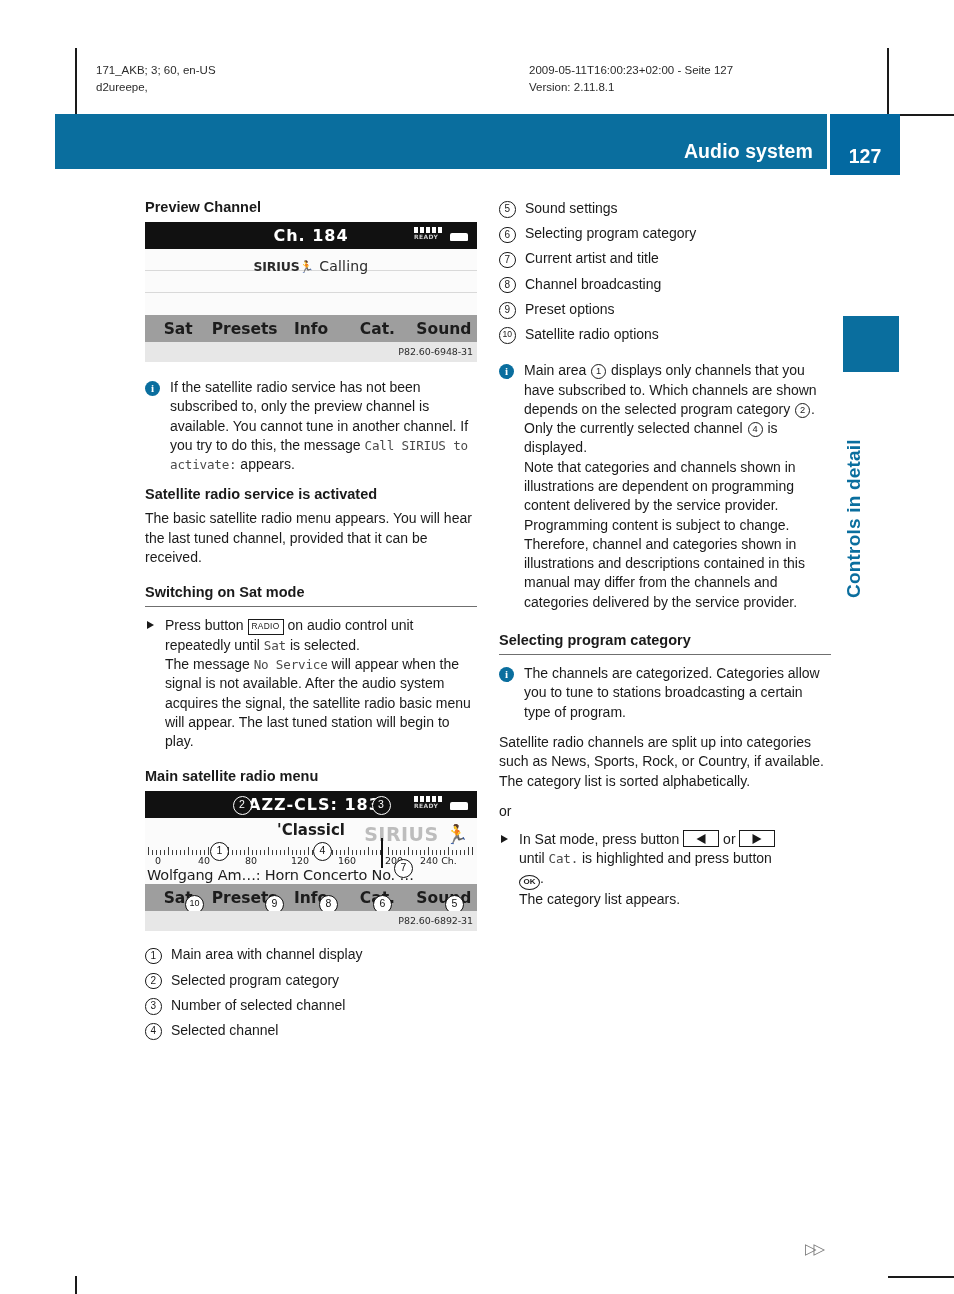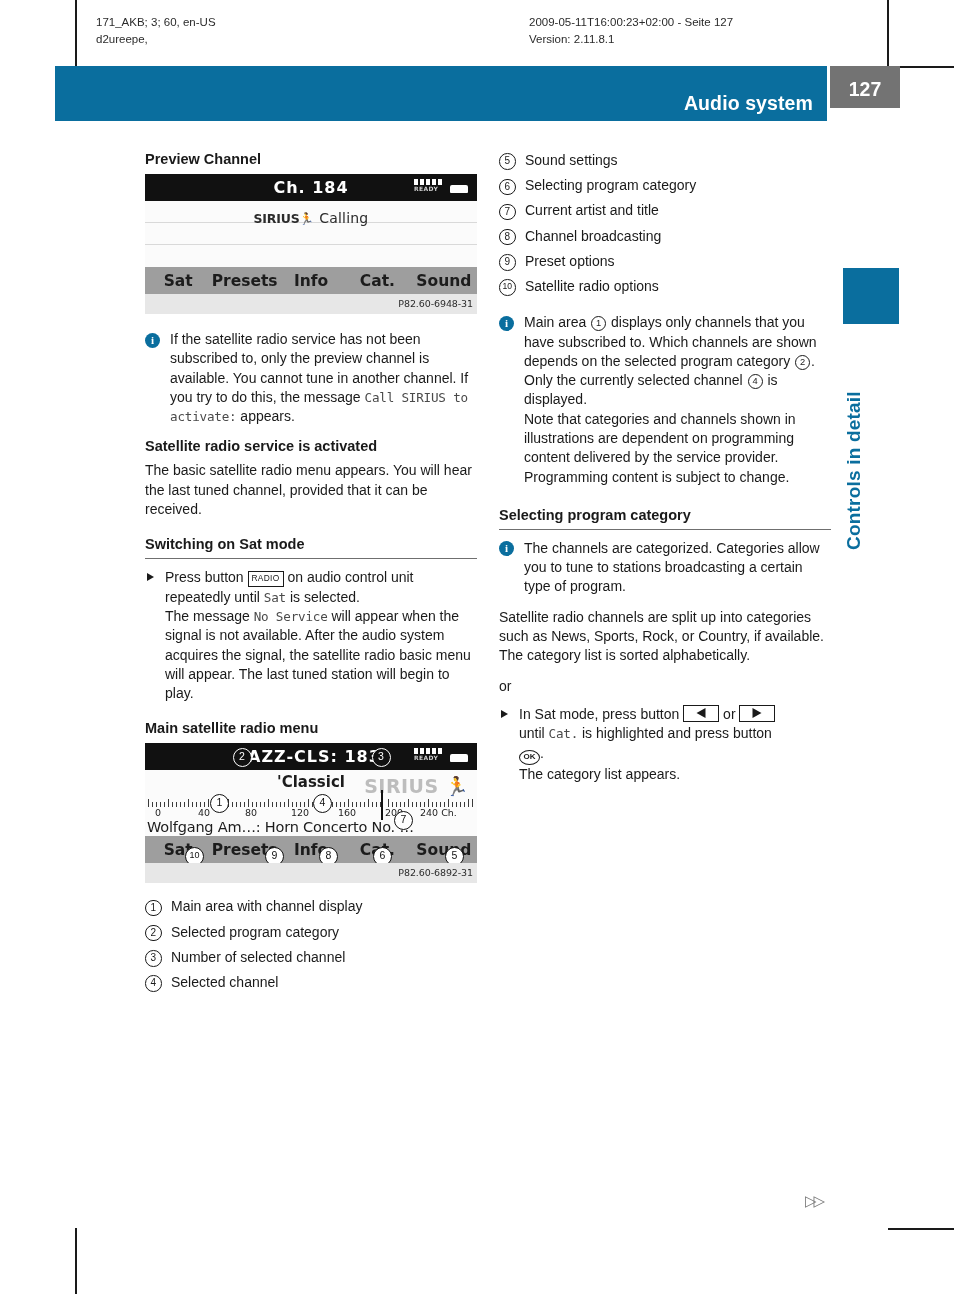--- a/index.html
+++ b/index.html
@@ -1,21 +1,21 @@
 <!DOCTYPE html>
 <html><head>
 <meta charset="utf-8">
 <style>
   html,body{margin:0;padding:0;}
   body{
     width:954px;height:1294px;background:#ffffff;
     font-family:"Liberation Sans", sans-serif;
     color:#1a1a1a;position:relative;overflow:hidden;
   }
-  .page{position:absolute;inset:0;}
+  .page{position:absolute;inset:0;margin-top:48px;}
 
   
   .crop{position:absolute;background:#1a1a1a;}
   .crop-v-tl{left:75px;top:0;width:1.5px;height:66px;}
   .crop-v-bl{left:75px;top:1228px;width:1.5px;height:66px;}
   .crop-h-tr{left:888px;top:66px;width:66px;height:1.5px;}
   .crop-h-br{left:888px;top:1228px;width:66px;height:1.5px;}
   .crop-v-tr{left:887px;top:0;width:1.5px;height:66px;}
 
   
@@ -23,22 +23,22 @@
   .runhead-left{left:96px;}
   .runhead-right{left:529px;}
   .runhead div{white-space:nowrap;}
 
   
   .headbar{
     position:absolute;left:55px;top:66px;width:772px;height:55px;
     background:#0a6e9e;
   }
   .headbar-pagebox{
-    position:absolute;left:830px;top:66px;width:70px;height:42px;
-    background:#737373;
+    position:absolute;left:830px;top:66px;width:70px;height:61px;
+    background:#0369a1;
   }
   .head-title{
     position:absolute;right:0;bottom:6px;
     padding-right:14px;
     color:#ffffff;font-size:19.5px;font-weight:bold;letter-spacing:.1px;
   }
   .head-page{
     position:absolute;left:0;bottom:7px;width:100%;
     text-align:center;color:#ffffff;font-size:19.5px;font-weight:bold;
   }
@@ -463,20 +463,21 @@
       <li>
         <span class="lg-num w">10</span>
         <span>Satellite radio options</span>
       </li>
     </ul>
 
     <div class="note" style="margin-top:14px">
       <span class="i-icon">i</span>
       <span>Main area </span><span class="cnum">1</span><span> displays only channels that you have subscribed to. Which channels are shown depends on the selected program category </span><span class="cnum">2</span><span>. Only the currently selected channel </span><span class="cnum">4</span><span> is displayed.</span><br>
       <span>Note that categories and channels shown in illustrations are dependent on programming content delivered by the service provider. Programming content is subject to change.</span><br>
+      <span>Therefore, channel and categories shown in illustrations and descriptions contained in this manual may differ from the channels and categories delivered by the service provider.</span>
     </div>
 
     <h3 class="sect ruled" style="margin-top:19px">Selecting program category</h3>
 
     <div class="note">
       <span class="i-icon">i</span>
       <span>The channels are categorized. Categories allow you to tune to stations broadcasting a certain type of program.</span>
     </div>
 
     <p class="body">Satellite radio channels are split up into categories such as News, Sports, Rock, or Country, if available. The category list is sorted alphabetically.</p>

